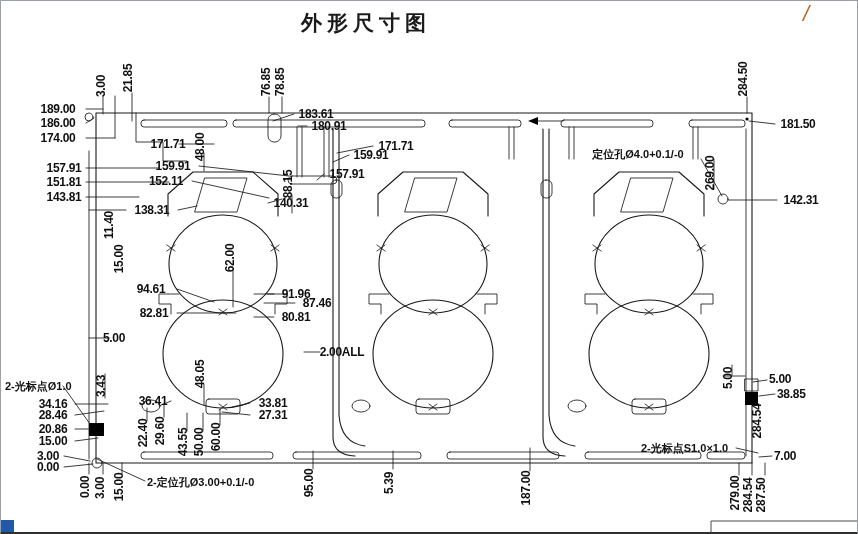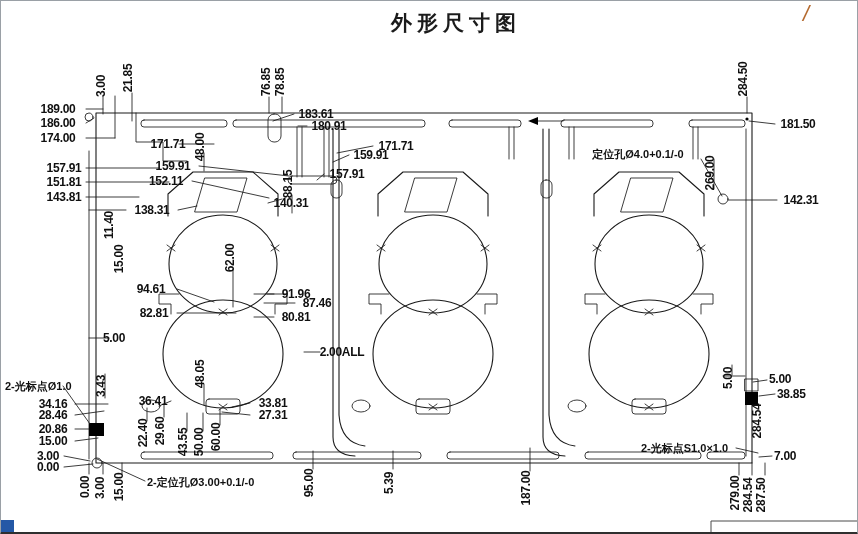--- a/index.html
+++ b/index.html
@@ -1,19 +1,19 @@
 <!DOCTYPE html>
 <html><head>
 <meta charset="utf-8">
 <style>
   html,body{margin:0;padding:0;background:#fff;}
   .page{position:relative;width:856px;height:531px;border:1px solid #9aa0a6;
         border-bottom:3px solid #2f2f2f;overflow:hidden;background:#fff;
         font-family:"Liberation Sans",sans-serif;}
-  .drawing-title{position:absolute;left:300px;top:8px;width:220px;text-align:right;
+  .drawing-title{position:absolute;left:300px;top:8px;width:220px;text-align:left;
         font-size:21px;font-weight:600;letter-spacing:5px;color:#1b1b1b;}
   .rev-mark{position:absolute;left:802px;top:0px;font-size:22px;font-style:italic;
         color:#b4692e;}
   .corner-marker{position:absolute;left:0;bottom:0;width:13px;height:12px;background:#2458a6;}
   svg{position:absolute;left:0;top:0;}
   .ln{stroke:#1a1a1a;fill:none;stroke-width:1.1;stroke-linecap:round;stroke-linejoin:round;}
   .thin{stroke-width:0.85;}
   .solid{fill:#000;stroke:none;}
   .frame{stroke:#4a4a4a;fill:none;stroke-width:1;}
   text.dim{font-family:"Liberation Sans","DejaVu Sans",sans-serif;font-size:12px;

